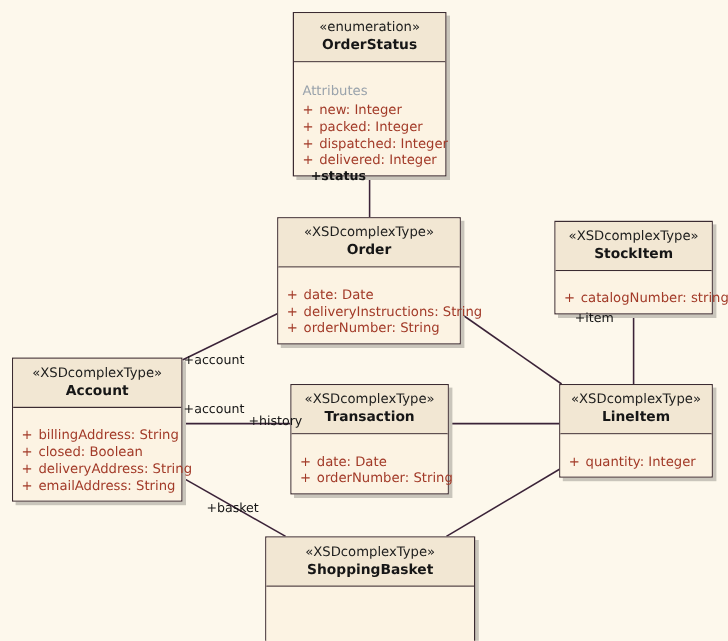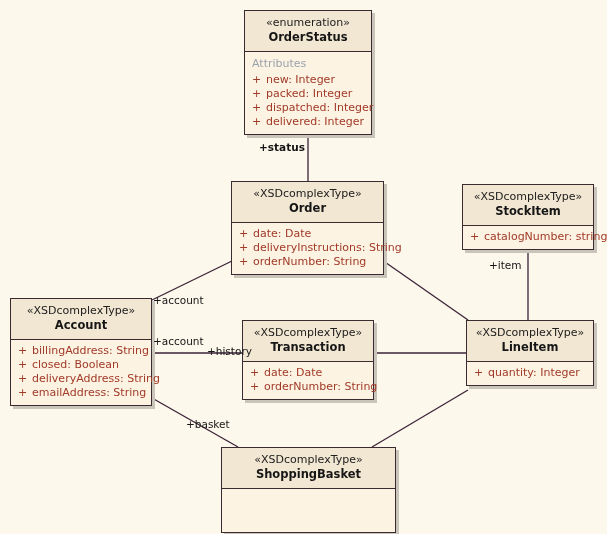--- a/index.html
+++ b/index.html
@@ -52,21 +52,21 @@
     letter-spacing: 0px;
   }
   .cname {
     display: block;
     font-size: 11.5px;
     font-weight: bold;
     color: #161616;
     line-height: 15px;
   }
   .uml-body {
-    padding: 4px 0 5px 0;
+    padding: 16px 0 5px 0;
     background: #fcf3e3;
   }
   .uml-body.empty {
     min-height: 34px;
   }
   .section-label {
     font-size: 11px;
     color: #9aa3ac;
     padding: 1px 0 2px 7px;
     line-height: 14px;
@@ -221,19 +221,19 @@
 
   <div class="uml-class no-attrs" style="left:221px; top:447px; width:175px;">
     <div class="uml-header">
       <span class="stereotype">«XSDcomplexType»</span>
       <span class="cname">ShoppingBasket</span>
     </div>
     <div class="uml-body empty"></div>
   </div>
 
   <span class="edge-label" style="left:259px; top:141px;font-weight:bold;">+status</span>
-  <span class="edge-label" style="left:489px; top:259px;">+item</span>
+  <span class="edge-label" style="left:479px; top:259px;">+item</span>
   <span class="edge-label" style="left:153px; top:294px;">+account</span>
   <span class="edge-label" style="left:153px; top:335px;">+account</span>
   <span class="edge-label" style="left:207px; top:345px;">+history</span>
-  <span class="edge-label" style="left:186px; top:418px;text-align:center;">+basket</span>
+  <span class="edge-label" style="left:172px; top:418px;text-align:center;">+basket</span>
 
 </div>
 
 </body></html>

